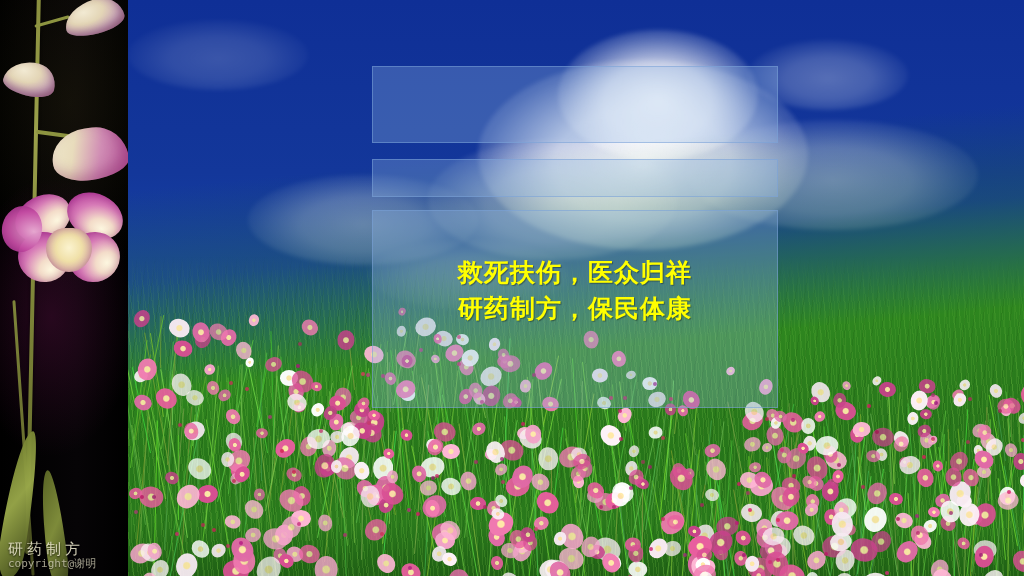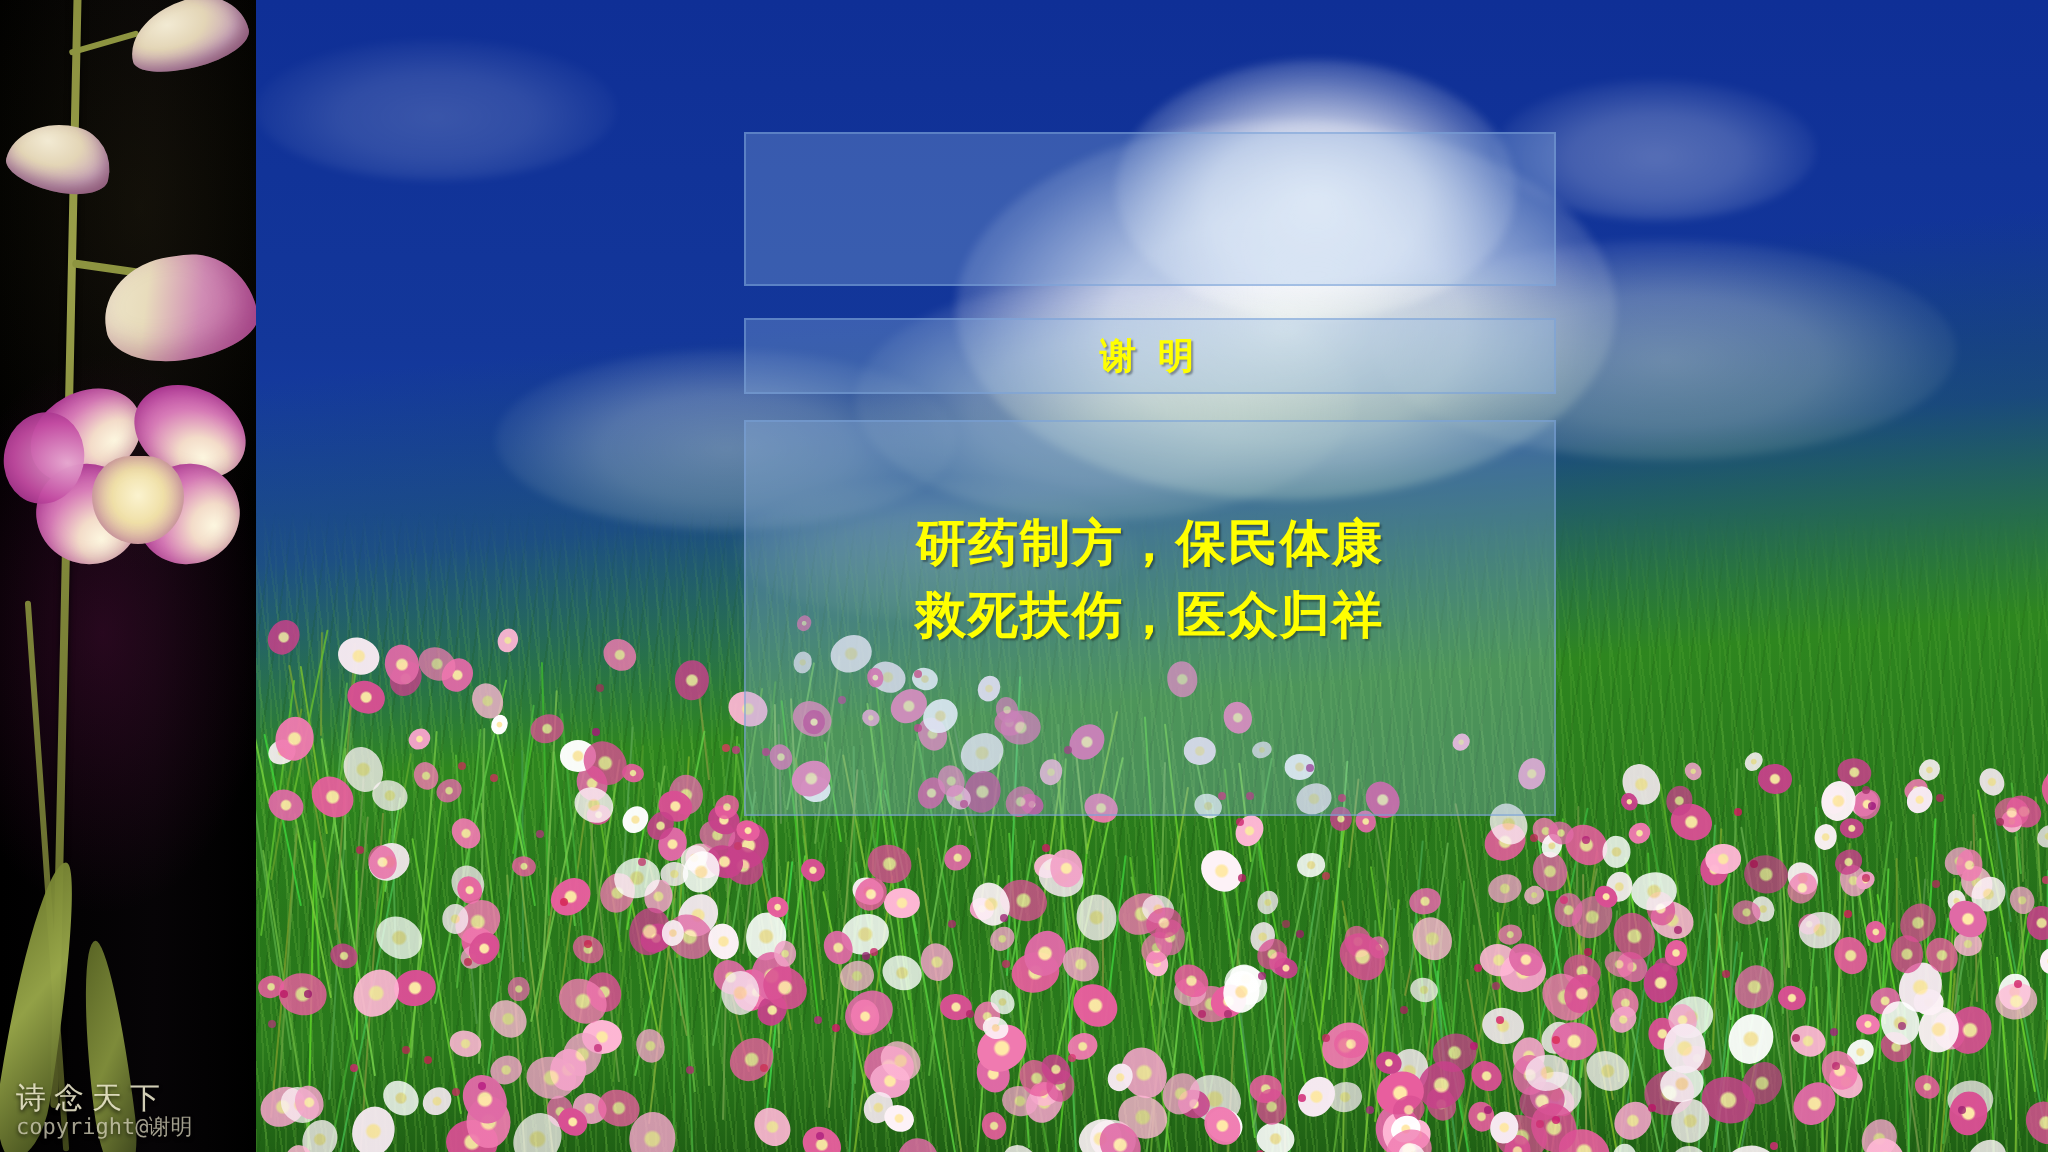--- a/index.html
+++ b/index.html
@@ -1067,25 +1067,24 @@
         <div style="position: absolute; left: 490.6px; top: 437.2px; width: 4px; height: 4px; border-radius: 50%; background: rgba(180, 33, 99, 0.8);"></div>
         <div style="position: absolute; left: 619.8px; top: 508.2px; width: 4px; height: 4px; border-radius: 50%; background: rgba(214, 29, 97, 0.8);"></div>
         <div style="position: absolute; left: 167.8px; top: 364.4px; width: 4px; height: 4px; border-radius: 50%; background: rgba(171, 20, 124, 0.8);"></div>
       </div>
   </div>
 
   <div class="tbox" id="title-box"></div>
   <div class="tbox" id="author-box"></div>
   <div class="tbox" id="poem-box"></div>
 
-  <div class="author-text">谢 明</div>
 
   <div class="poem-text">
+    <div>救死扶伤，医众归祥</div>
     <div>研药制方，保民体康</div>
-    <div>救死扶伤，医众归祥</div>
   </div>
 
   <div class="left-panel">
     <div class="vignette"></div>
     <div class="stem"></div>
     <div class="stem2"></div>
     <div class="bud-stalk1"></div>
     <div class="bud-stalk2"></div>
     <div class="bud bud1"></div>
     <div class="bud bud2"></div>
@@ -1096,18 +1095,18 @@
       <div class="petal p-ur"></div>
       <div class="petal p-ll"></div>
       <div class="petal p-lr"></div>
       <div class="petal p-lip"></div>
     </div>
     <div class="orchid-edge"></div>
     <div class="leaf-a"></div>
     <div class="leaf-b"></div>
 
     <div class="watermark">
-      <div class="wm-main">诗念天下</div>
+      <div class="wm-main">研药制方</div>
       <div class="wm-sub">copyright@谢明</div>
     </div>
   </div>
 
 </div>
 
 </body></html>

